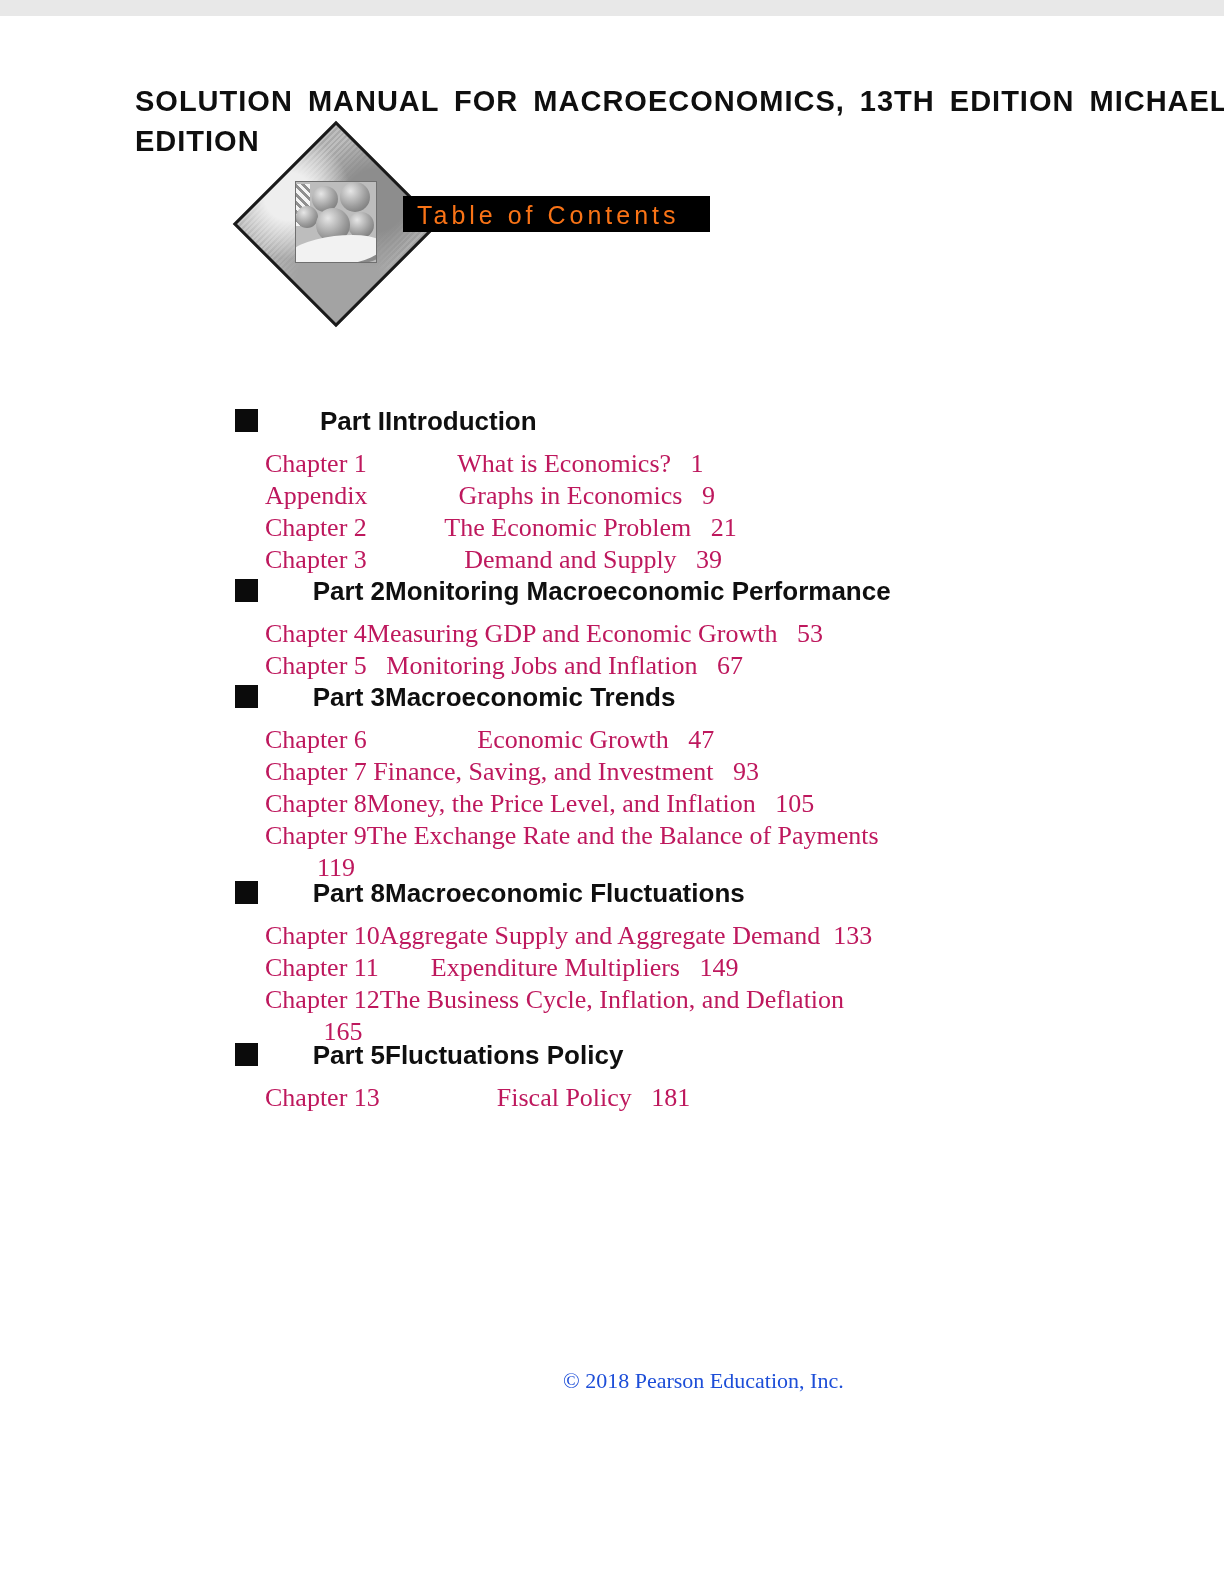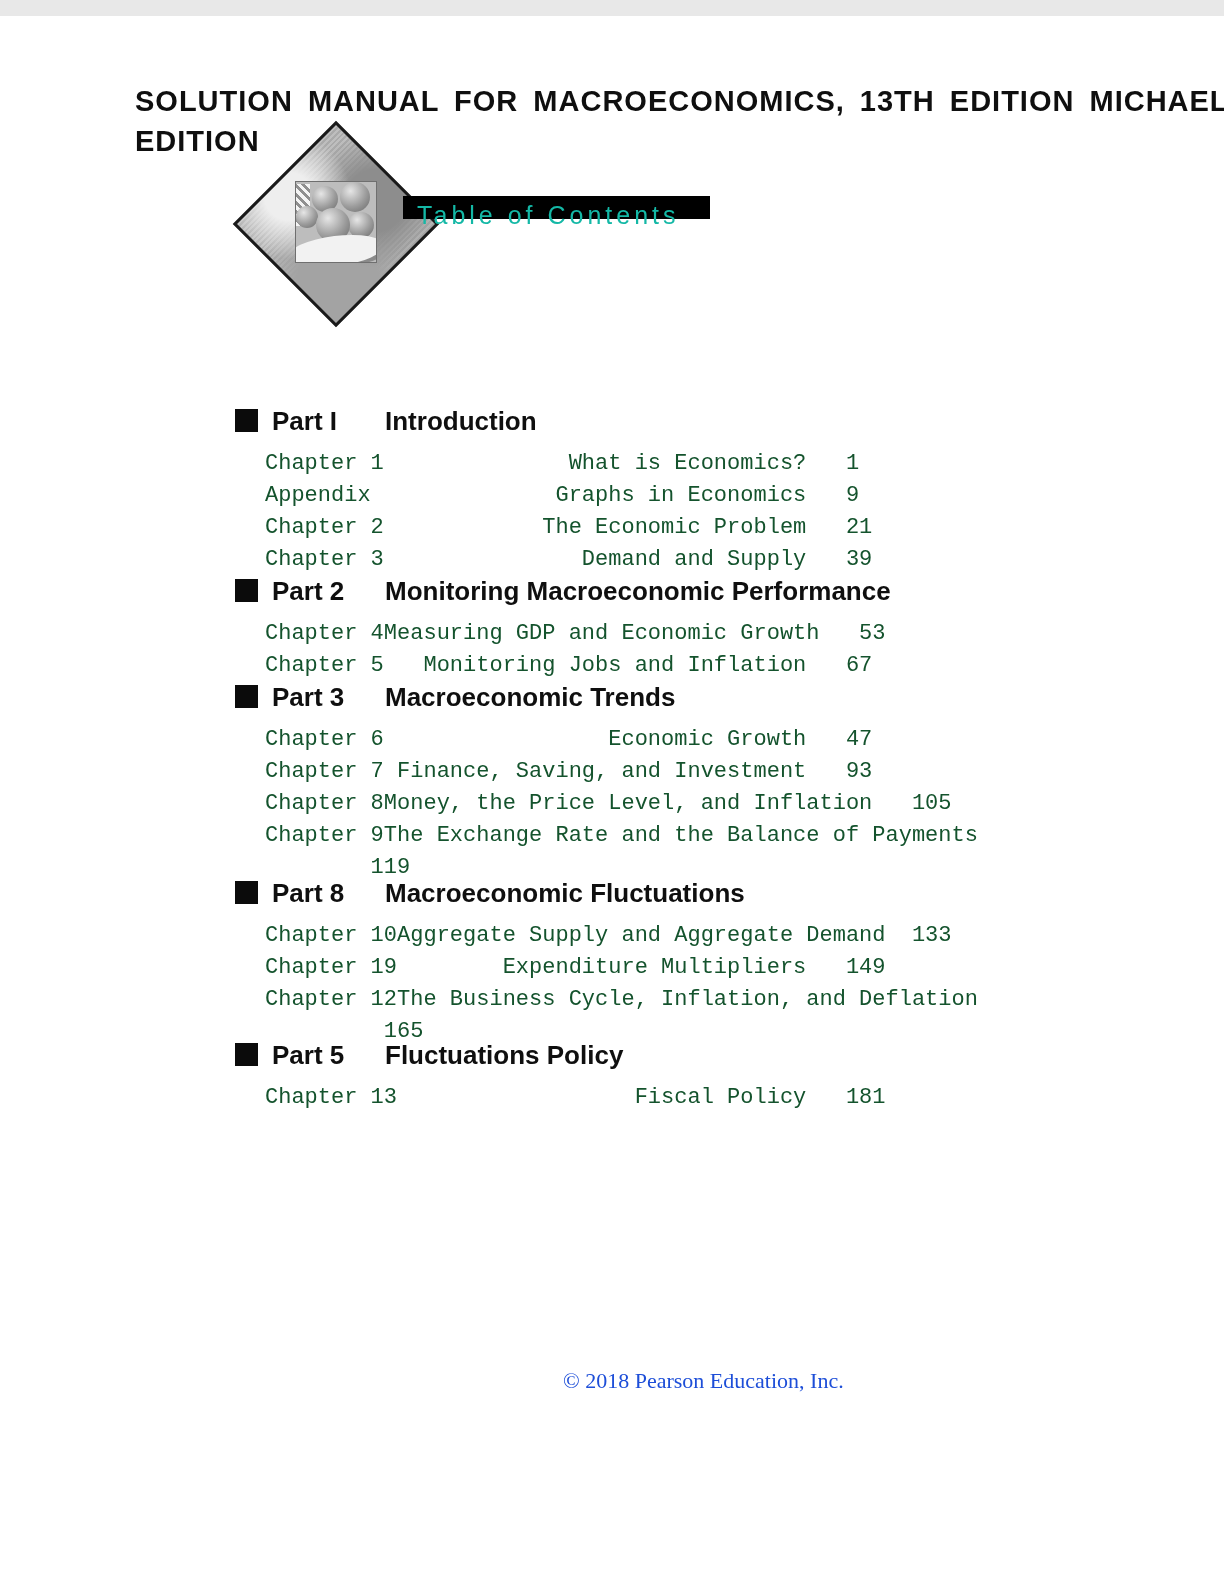--- a/index.html
+++ b/index.html
@@ -53,44 +53,44 @@
   .basket-rim{
     position:absolute;left:-8px;top:54px;width:96px;height:30px;
     background:#f2f2f2;border-radius:50%;transform:rotate(-7deg);
   }
   .basket-shadow{
     position:absolute;left:-6px;top:66px;width:96px;height:20px;
     background:#8a8a8a;border-radius:50%;transform:rotate(-7deg);
   }
   
   .banner{
-    position:absolute;left:403px;top:180px;width:307px;height:23px;
-    background:#000000;color:#14b8a6;z-index:3;
+    position:absolute;left:403px;top:180px;width:307px;height:36px;
+    background:#000000;color:#f97316;z-index:3;
     font-family:"Liberation Sans",sans-serif;
     font-size:25px;line-height:38px;letter-spacing:4px;
     padding-left:14px;box-sizing:border-box;white-space:nowrap;
   }
   
   .toc-section{position:absolute;left:235px;}
   .sec0{top:390px;} .sec1{top:560px;} .sec2{top:666px;} .sec3{top:862px;} .sec4{top:1024px;}
   .part-heading{
     height:30px;line-height:30px;margin-bottom:12px;white-space:nowrap;
     font-family:"Liberation Sans",sans-serif;font-weight:bold;font-size:26px;color:#0f0f0f;
   }
   .bullet{
     display:inline-block;width:23px;height:23px;background:#0b0b0b;
     margin-right:14px;vertical-align:-2px;
   }
-  .part-label{display:inline-block;width:113px;}
+  .part-label{display:inline-block;width:113px;text-align:right;}
   .part-title{display:inline-block;}
   .entries{margin-left:30px;}
   .toc-line{
-    font-family:Liberation Mono, monospace;
-    font-size:22px;line-height:32px;height:32px;
-    white-space:pre;color:#14532d;
+    font-family:Liberation Serif, serif;
+    font-size:26px;line-height:32px;height:32px;
+    white-space:pre;color:#be185d;
   }
   
   .footer{
     position:absolute;left:563px;top:1352px;
     font-family:"Liberation Serif",serif;font-size:22px;color:#1d4ed8;
     white-space:nowrap;
   }
 </style>
 </head>
 <body>
@@ -148,21 +148,21 @@
         <div class="toc-line">        119</div>
       </div>
   </div>
 
   <div class="toc-section sec3">
     <div class="part-heading">
       <span class="bullet"></span><span class="part-label">Part 8</span><span class="part-title">Macroeconomic Fluctuations</span>
     </div>
     <div class="entries">
         <div class="toc-line">Chapter 10Aggregate Supply and Aggregate Demand  133</div>
-        <div class="toc-line">Chapter 19        Expenditure Multipliers   149</div>
+        <div class="toc-line">Chapter 11        Expenditure Multipliers   149</div>
         <div class="toc-line">Chapter 12The Business Cycle, Inflation, and Deflation</div>
         <div class="toc-line">         165</div>
       </div>
   </div>
 
   <div class="toc-section sec4">
     <div class="part-heading">
       <span class="bullet"></span><span class="part-label">Part 5</span><span class="part-title">Fluctuations Policy</span>
     </div>
     <div class="entries">

